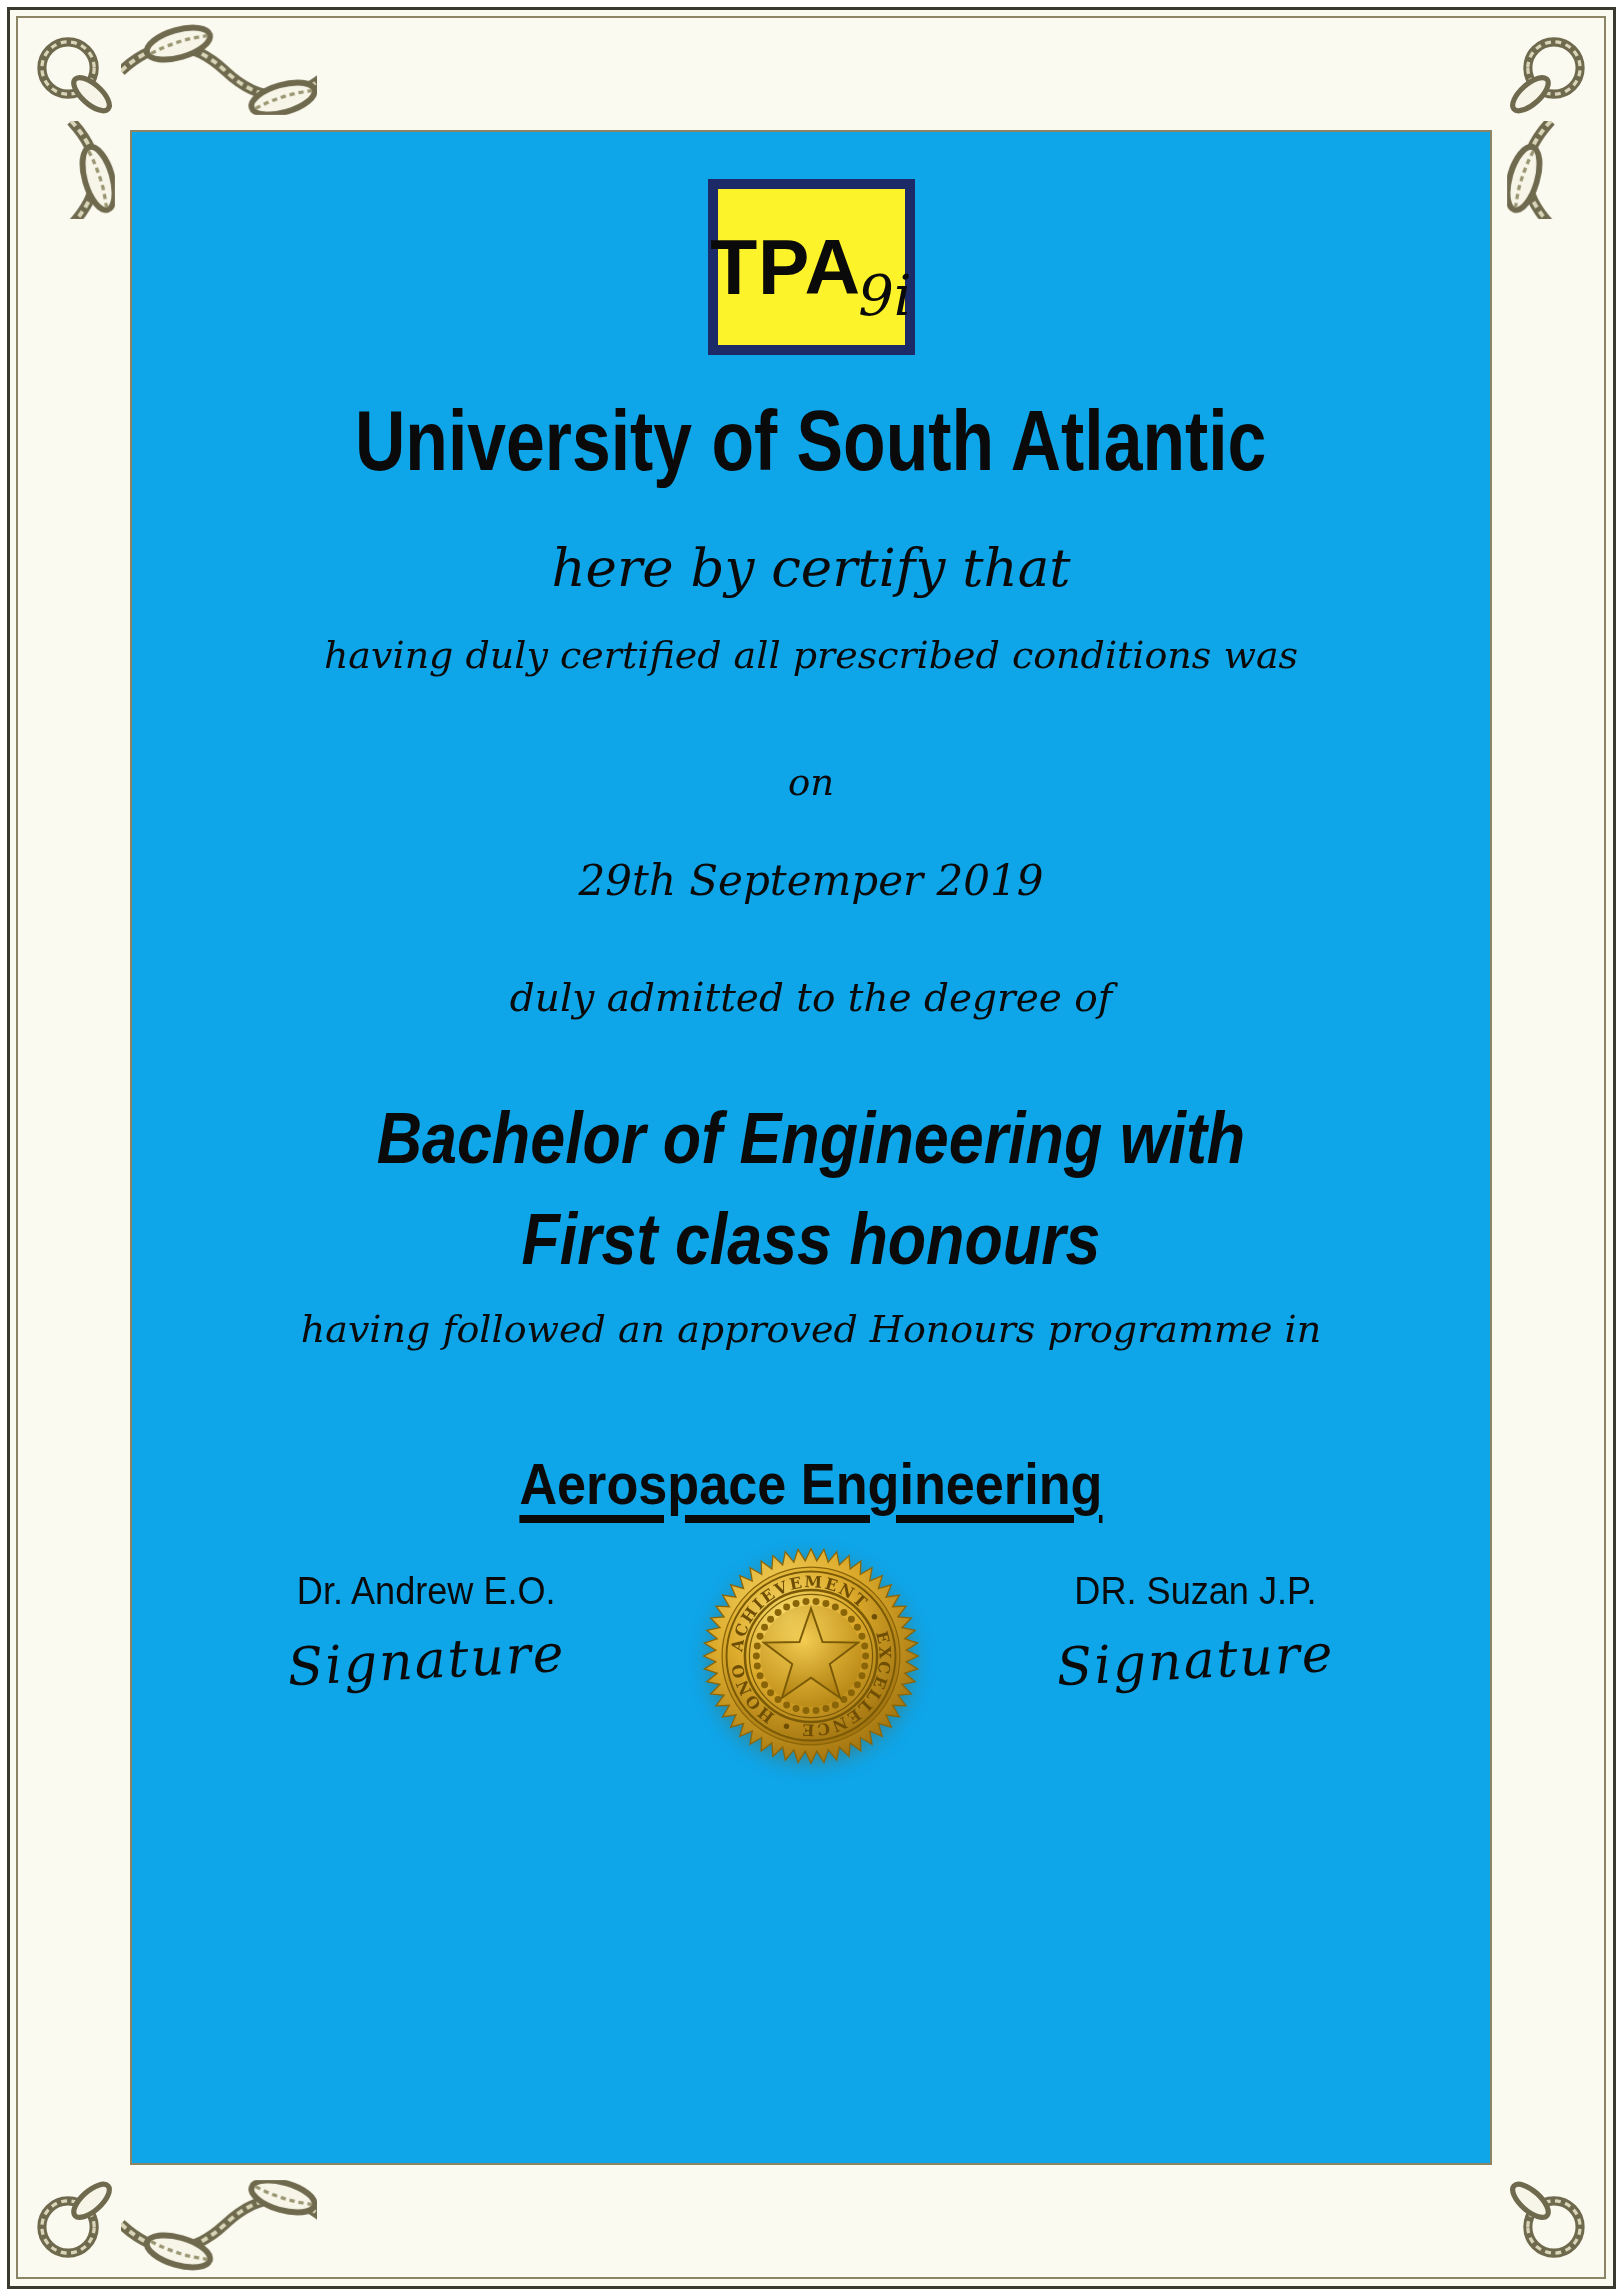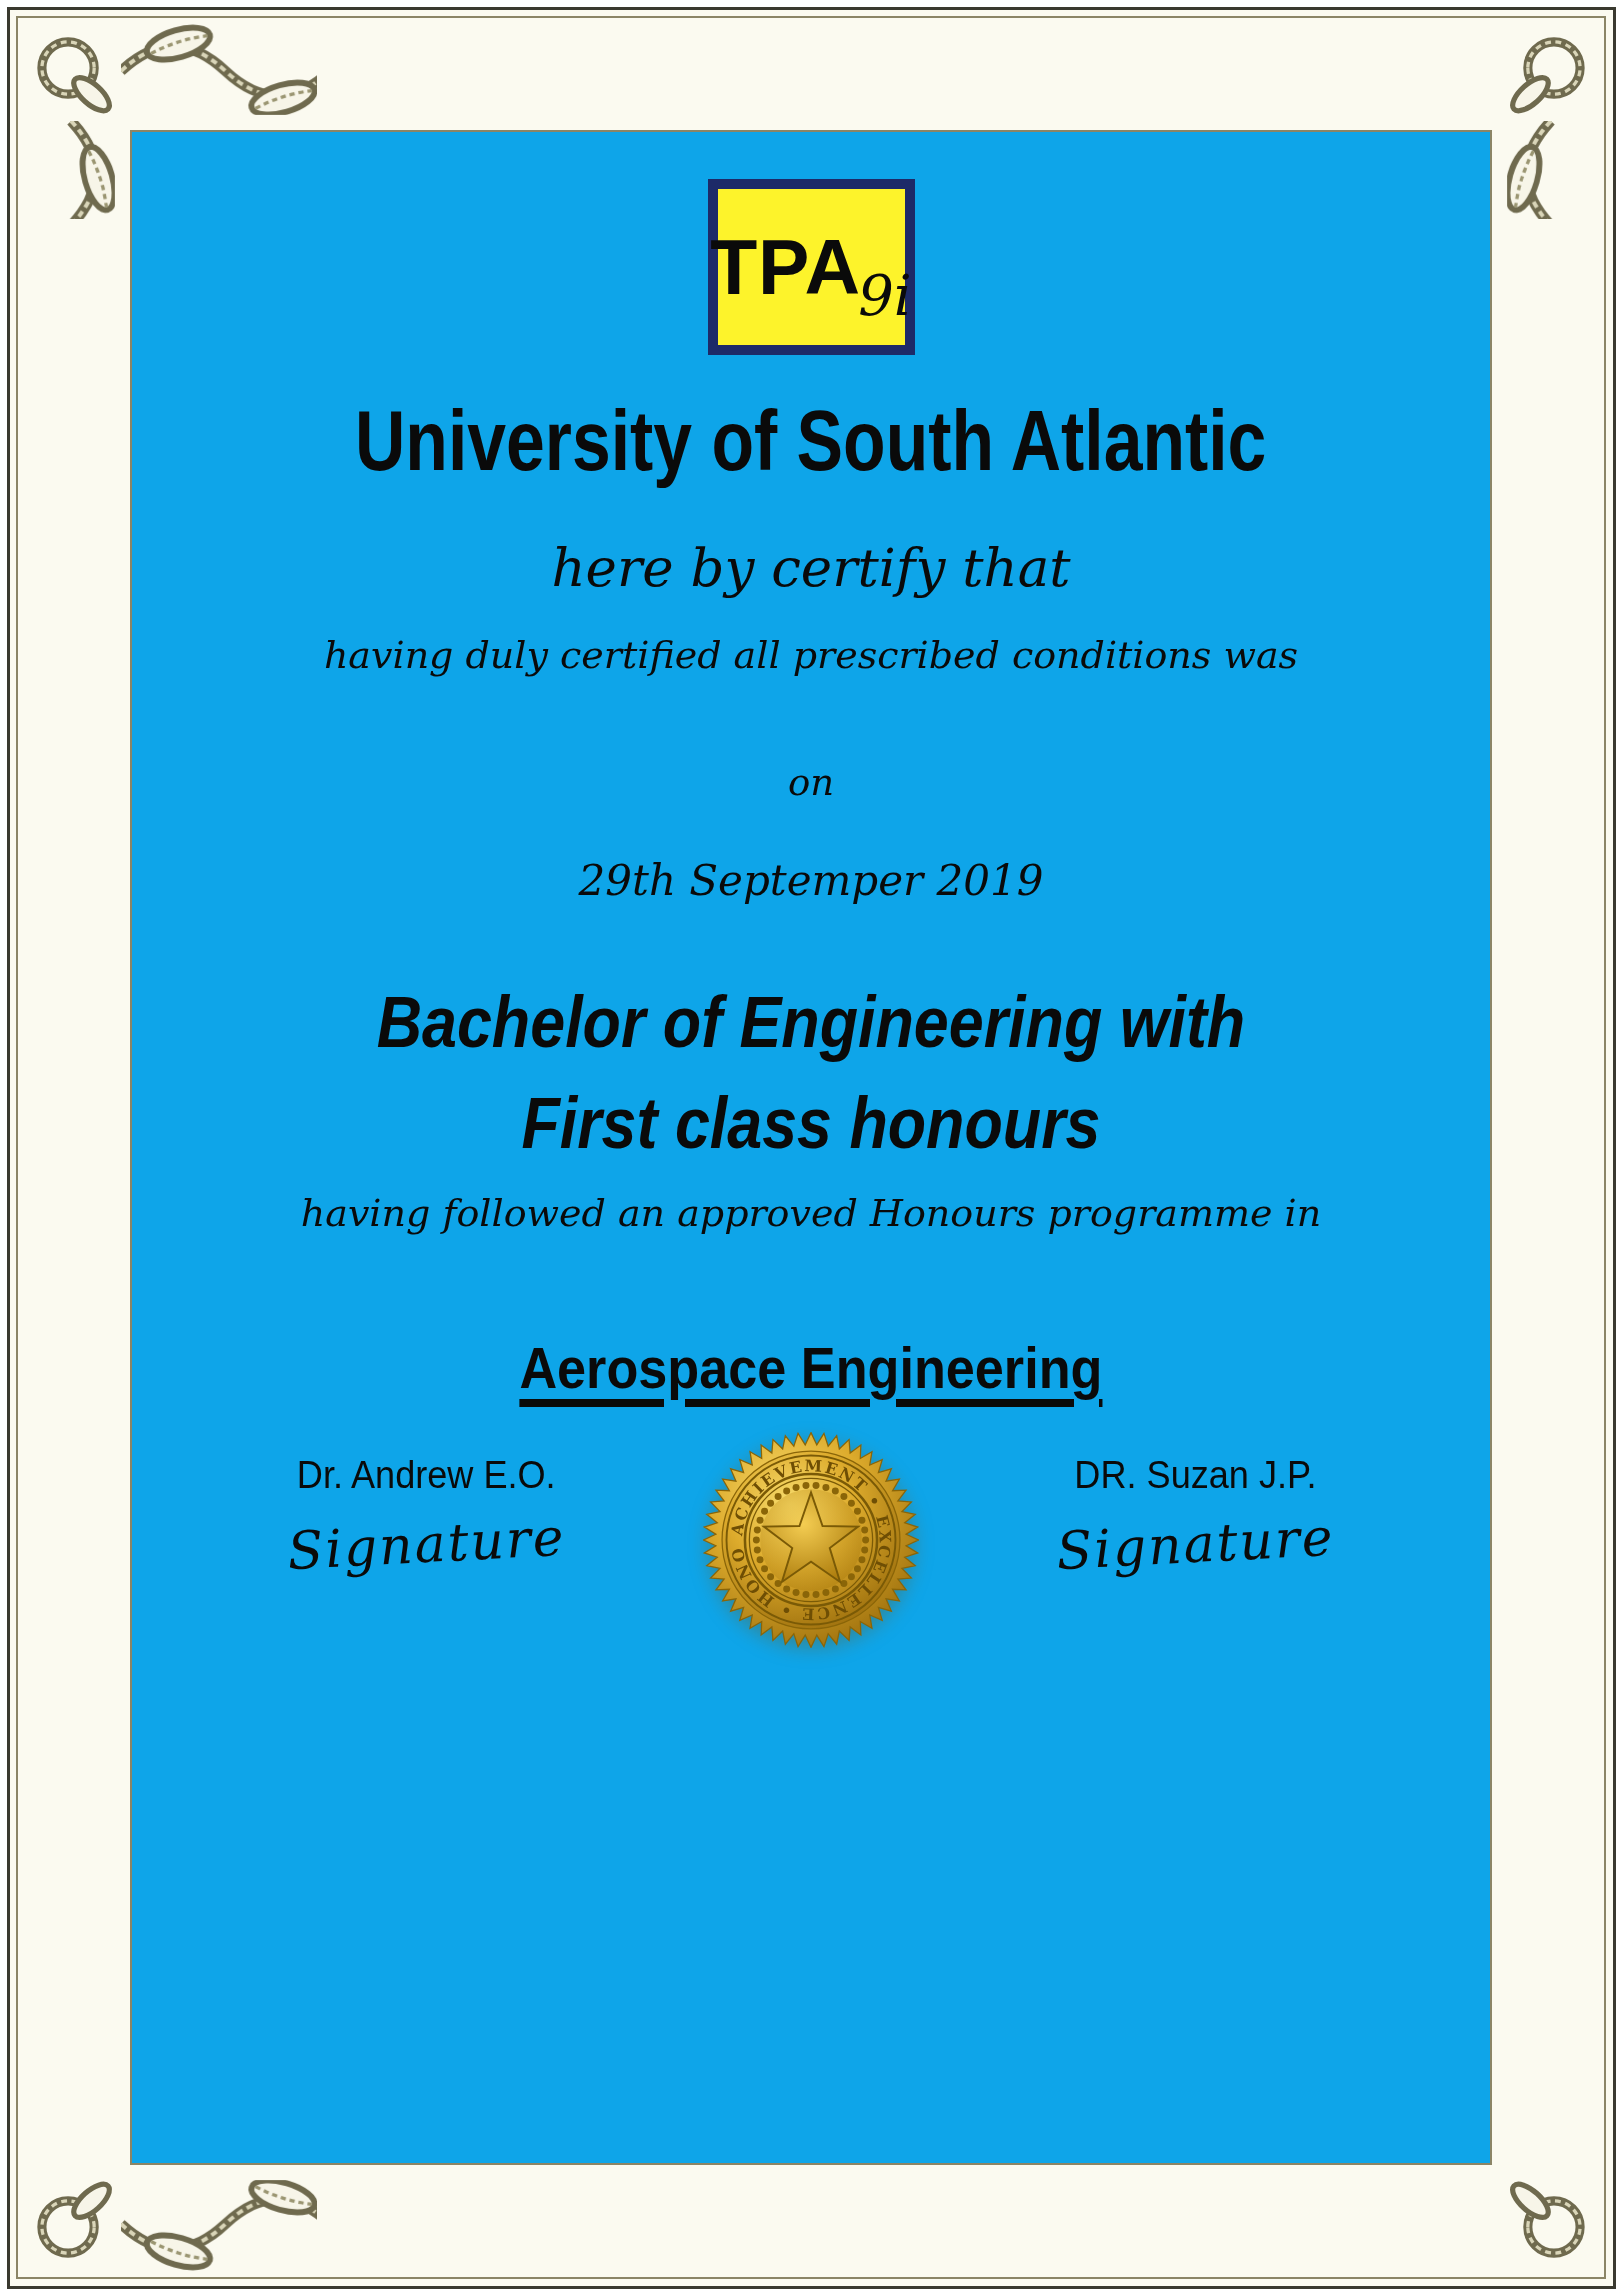--- a/index.html
+++ b/index.html
@@ -133,20 +133,21 @@
 
   <div class="serifline certify">here by certify that</div>
 
 
   <div class="serifline conditions">having duly certified all prescribed conditions was</div>
 
   <div class="serifline on-label">on</div>
 
   <div class="serifline date">29th Septemper 2019</div>
 
+  <div class="serifline admitted">duly admitted to the degree of</div>
 
   <div class="degree">
     <div>Bachelor of Engineering with</div>
     <div>First class honours</div>
   </div>
 
   <div class="serifline programme-line">having followed an approved Honours programme in</div>
 
   <div class="programme">Aerospace Engineering</div>
 

